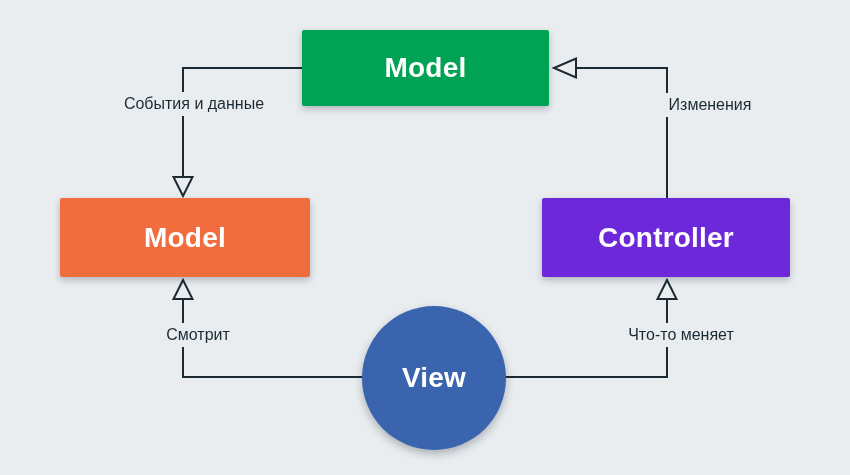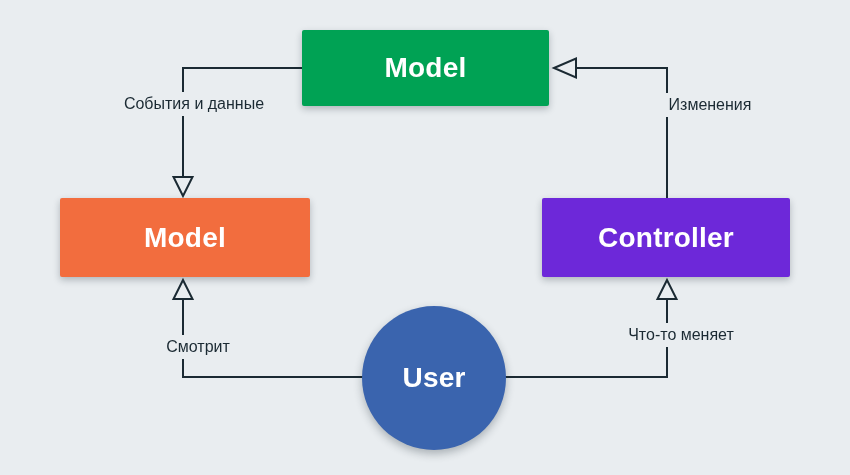--- a/index.html
+++ b/index.html
@@ -31,21 +31,21 @@
     left:362px;top:306px;width:144px;height:144px;border-radius:50%;
     box-shadow:0 4px 8px rgba(25,40,50,0.30);
   }
   .edge-label{
     position:absolute;transform:translate(-50%,-50%);
     background:var(--bg);color:var(--line);
     font-size:16px;line-height:1;padding:4px 6px;white-space:nowrap;
   }
   .label-events{left:194px;top:104px;}
   .label-changes{left:689px;top:105px;margin-left:21px;}
-  .label-looks{left:198px;top:335px;margin-top:12px;}
+  .label-looks{left:198px;top:335px;}
   .label-modifies{left:681px;top:335px;}
 </style>
 </head>
 <body>
 
 <div class="canvas">
 
   <svg class="edges-svg" viewBox="0 0 850 475" fill="none">
 
     <path d="M 302 68 H 183 V 177" stroke-width="2" stroke="#1b2a33"></path>
@@ -67,21 +67,21 @@
 
   <div class="node node-view" style="background: rgb(242, 109, 62);">
     <span>Model</span>
   </div>
 
   <div class="node node-controller" style="background: #6d28d9;">
     <span>Controller</span>
   </div>
 
   <div class="node node-user" style="background: rgb(58, 100, 174);">
-    <span>User</span>
+    <span>View</span>
   </div>
 
   <div class="edge-label label-events">События и данные</div>
 
   <div class="edge-label label-changes">Изменения</div>
 
   <div class="edge-label label-looks">Смотрит</div>
 
   <div class="edge-label label-modifies">Что-то меняет</div>
 

